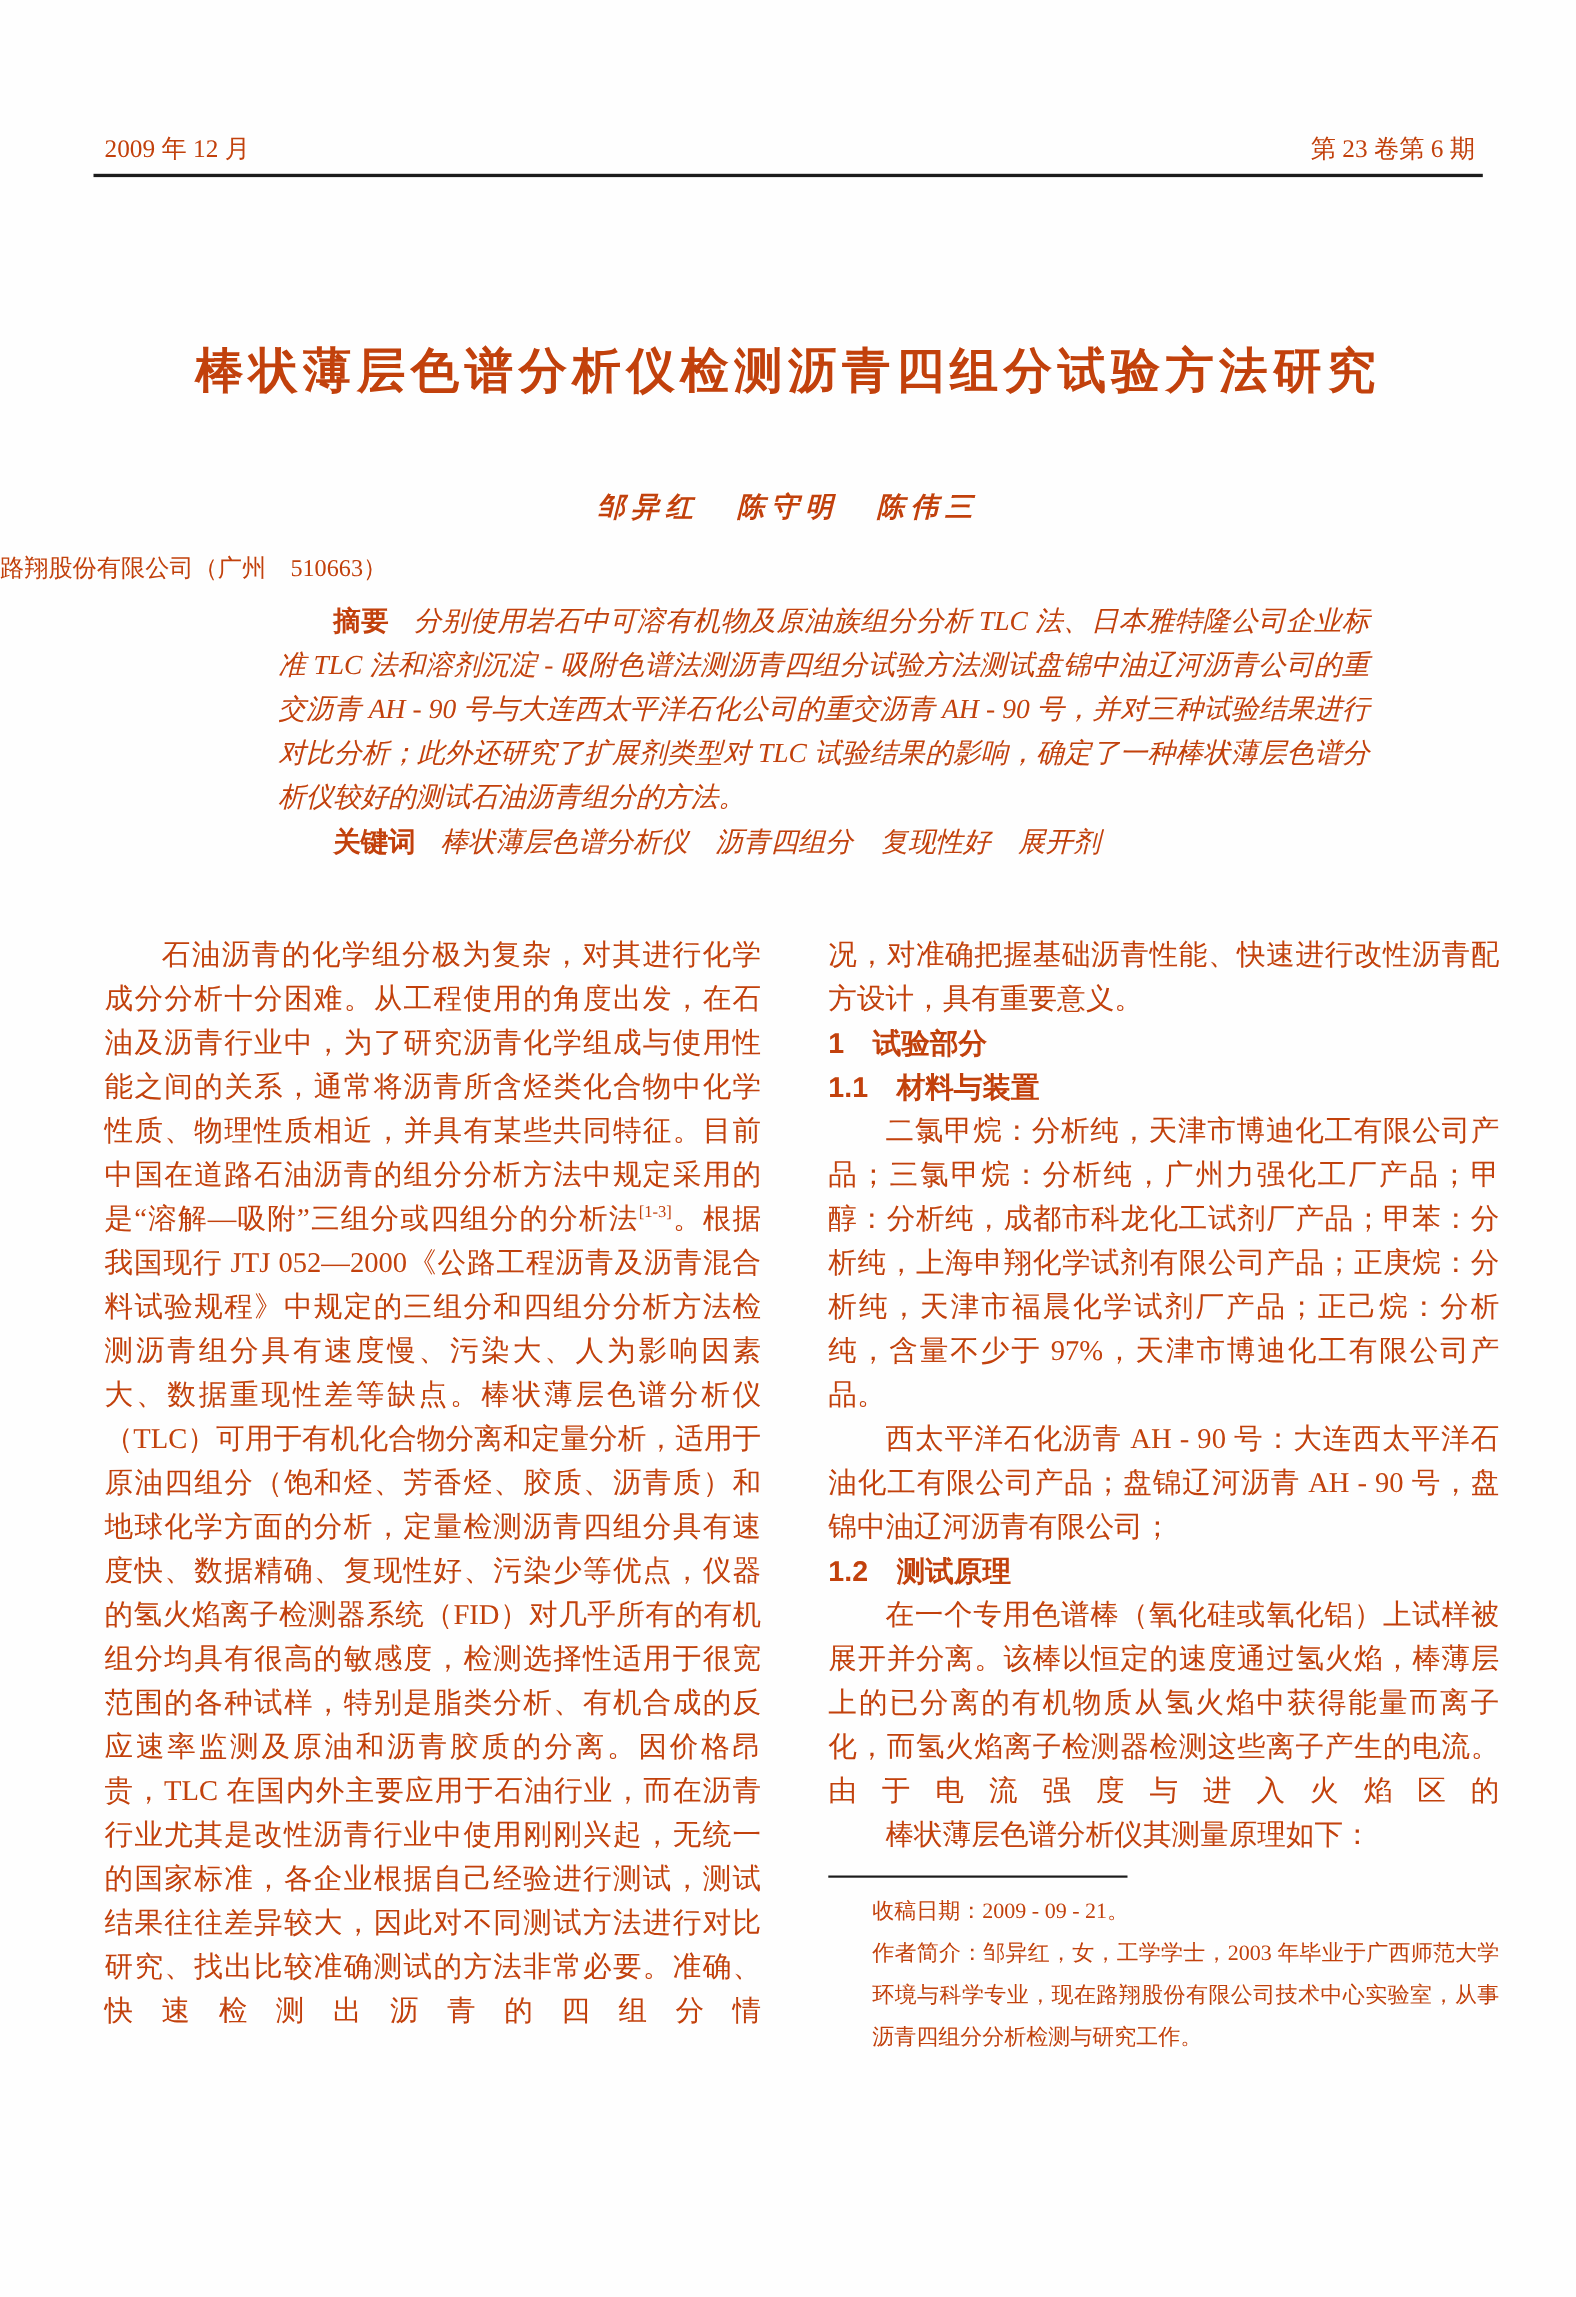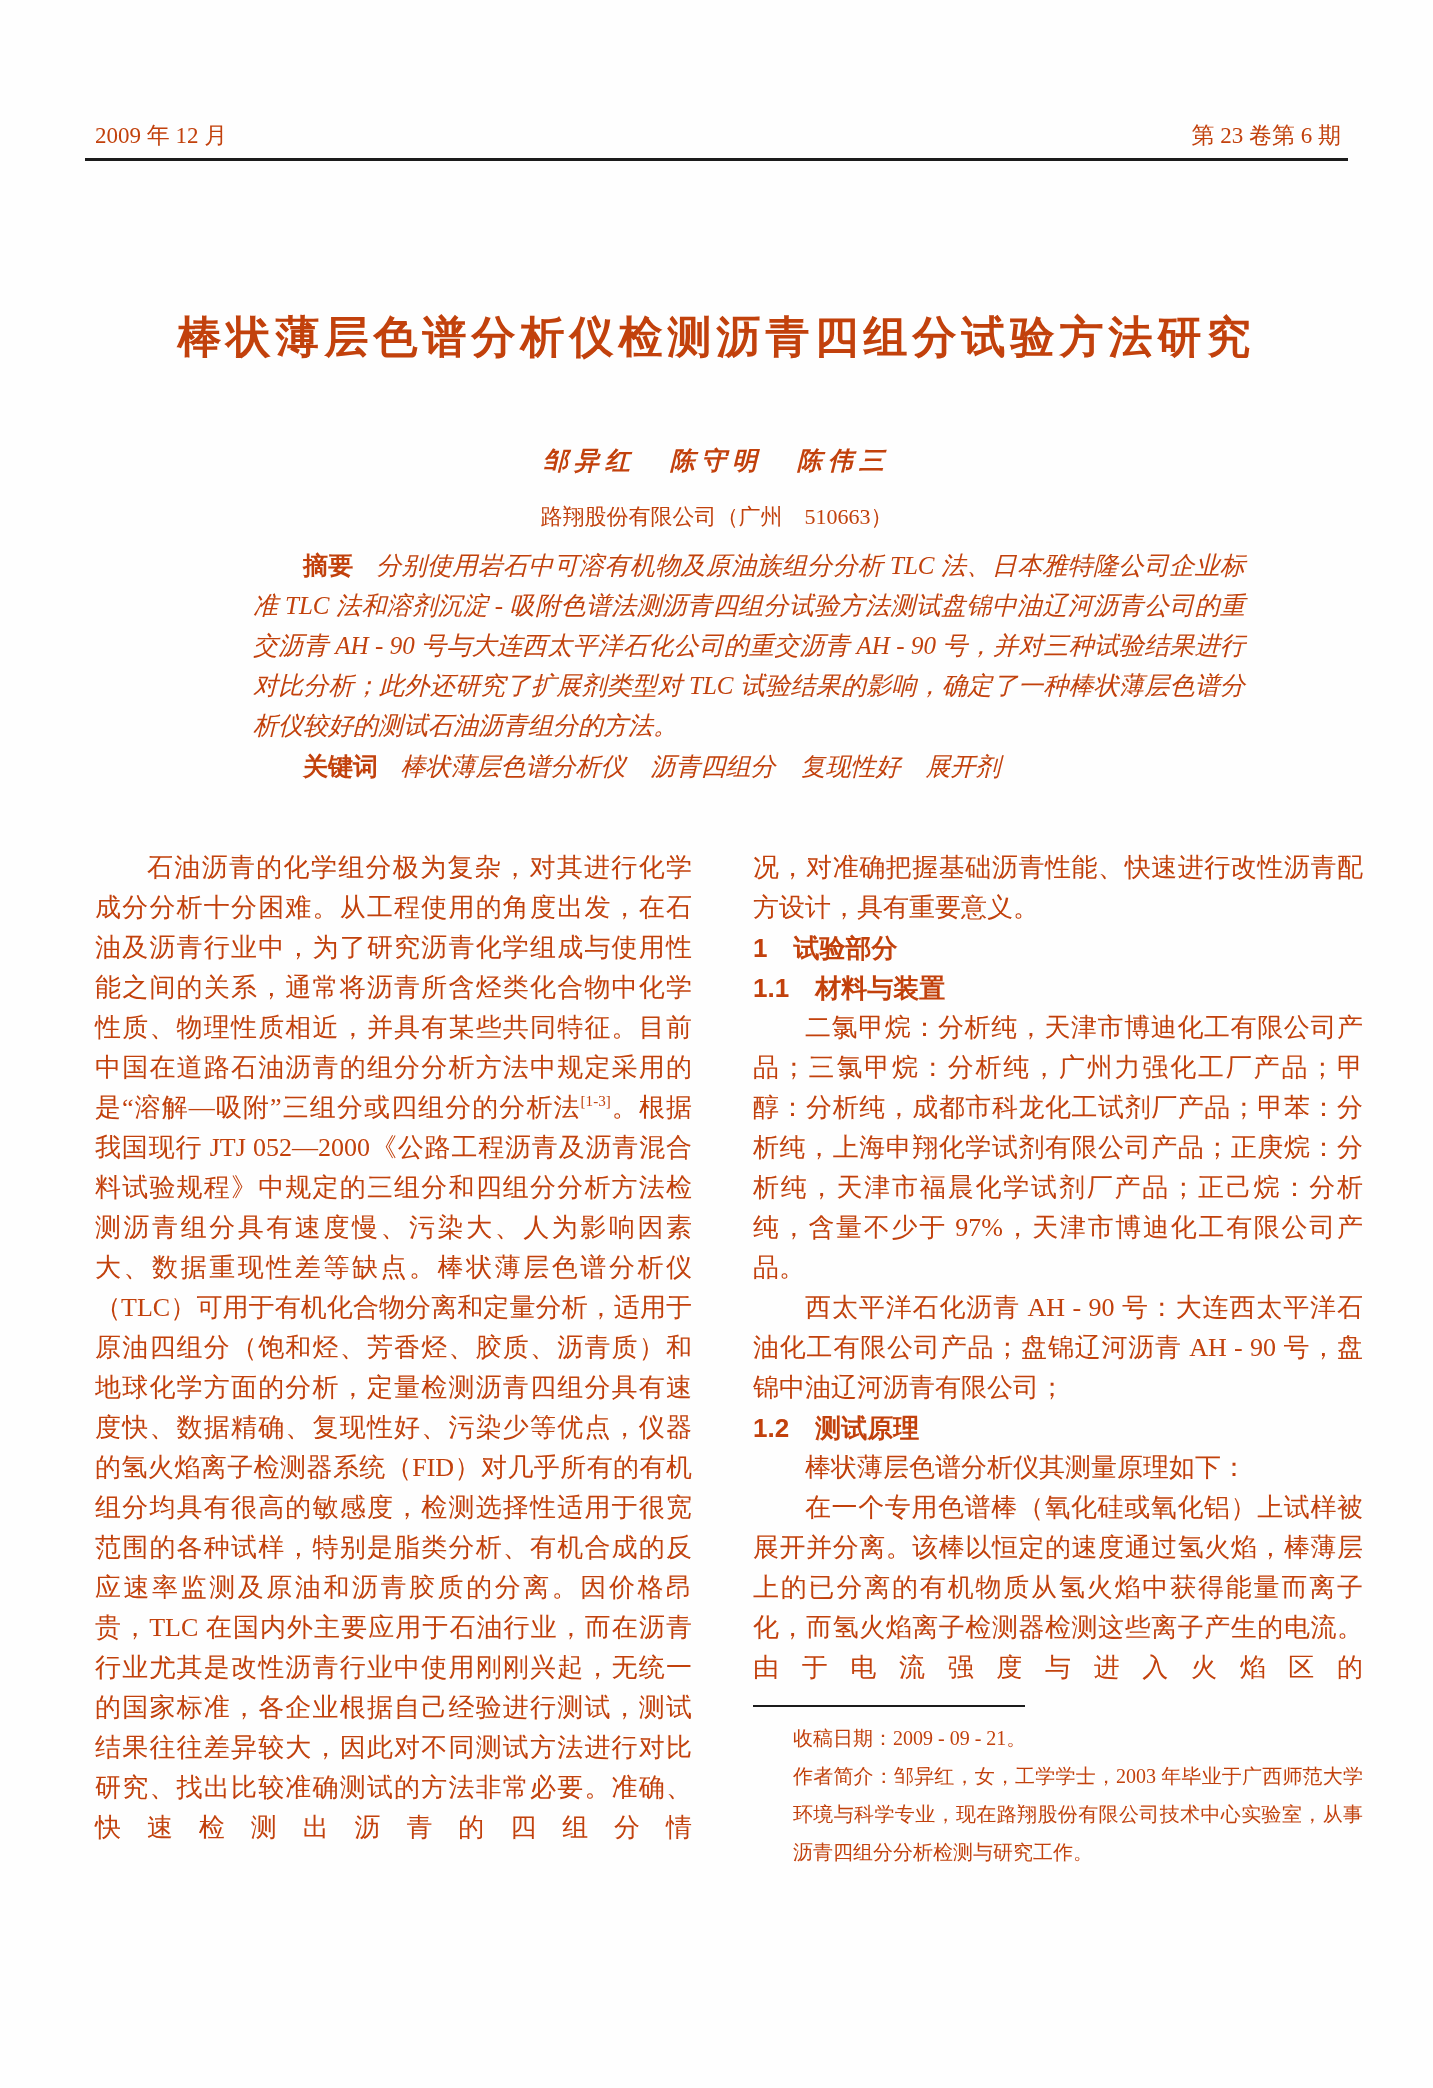--- a/index.html
+++ b/index.html
@@ -51,21 +51,21 @@
     justify-content: center;
     gap: 34px;
     font-size: 25px;
     font-style: italic;
     font-weight: bold;
     letter-spacing: 6px;
   }
   .affiliation {
     position: absolute;
     top: 502px; left: 0; right: 0;
-    text-align: center;
+    text-align: left;
     font-size: 22px;
   }
 
   
   .abstract-section {
     position: absolute;
     top: 545px; left: 253px;
     width: 992px;
     font-size: 25px;
     line-height: 40px;
@@ -149,22 +149,22 @@
     <p class="indent flow-end"><span>石油沥青的化学组分极为复杂，对其进行化学成分分析十分困难。从工程使用的角度出发，在石油及沥青行业中，为了研究沥青化学组成与使用性能之间的关系，通常将沥青所含烃类化合物中化学性质、物理性质相近，并具有某些共同特征。目前中国在道路石油沥青的组分分析方法中规定采用的是“溶解—吸附”三组分或四组分的分析法</span><sup class="ref">[1-3]</sup><span>。根据我国现行 JTJ 052—2000《公路工程沥青及沥青混合料试验规程》中规定的三组分和四组分分析方法检测沥青组分具有速度慢、污染大、人为影响因素大、数据重现性差等缺点。棒状薄层色谱分析仪（TLC）可用于有机化合物分离和定量分析，适用于原油四组分（饱和烃、芳香烃、胶质、沥青质）和地球化学方面的分析，定量检测沥青四组分具有速度快、数据精确、复现性好、污染少等优点，仪器的氢火焰离子检测器系统（FID）对几乎所有的有机组分均具有很高的敏感度，检测选择性适用于很宽范围的各种试样，特别是脂类分析、有机合成的反应速率监测及原油和沥青胶质的分离。因价格昂贵，TLC 在国内外主要应用于石油行业，而在沥青行业尤其是改性沥青行业中使用刚刚兴起，无统一的国家标准，各企业根据自己经验进行测试，测试结果往往差异较大，因此对不同测试方法进行对比研究、找出比较准确测试的方法非常必要。准确、快速检测出沥青的四组分情</span></p>
   </div>
 
   <div class="col col-right">
     <p>况，对准确把握基础沥青性能、快速进行改性沥青配方设计，具有重要意义。</p>
     <h2>1　试验部分</h2>
     <h3>1.1　材料与装置</h3>
     <p class="indent">二氯甲烷：分析纯，天津市博迪化工有限公司产品；三氯甲烷：分析纯，广州力强化工厂产品；甲醇：分析纯，成都市科龙化工试剂厂产品；甲苯：分析纯，上海申翔化学试剂有限公司产品；正庚烷：分析纯，天津市福晨化学试剂厂产品；正己烷：分析纯，含量不少于 97%，天津市博迪化工有限公司产品。</p>
     <p class="indent">西太平洋石化沥青 AH - 90 号：大连西太平洋石油化工有限公司产品；盘锦辽河沥青 AH - 90 号，盘锦中油辽河沥青有限公司；</p>
     <h3>1.2　测试原理</h3>
+    <p class="indent flow-end">在一个专用色谱棒（氧化硅或氧化铝）上试样被展开并分离。该棒以恒定的速度通过氢火焰，棒薄层上的已分离的有机物质从氢火焰中获得能量而离子化，而氢火焰离子检测器检测这些离子产生的电流。由于电流强度与进入火焰区的</p>
     <p class="indent">棒状薄层色谱分析仪其测量原理如下：</p>
-    <p class="indent flow-end">在一个专用色谱棒（氧化硅或氧化铝）上试样被展开并分离。该棒以恒定的速度通过氢火焰，棒薄层上的已分离的有机物质从氢火焰中获得能量而离子化，而氢火焰离子检测器检测这些离子产生的电流。由于电流强度与进入火焰区的</p>
 
     <div class="footnote-rule"></div>
     <div class="footnote">
       <p>收稿日期：2009 - 09 - 21。</p>
       <p>作者简介：邹异红，女，工学学士，2003 年毕业于广西师范大学环境与科学专业，现在路翔股份有限公司技术中心实验室，从事沥青四组分分析检测与研究工作。</p>
     </div>
   </div>
 
 </div>
 

